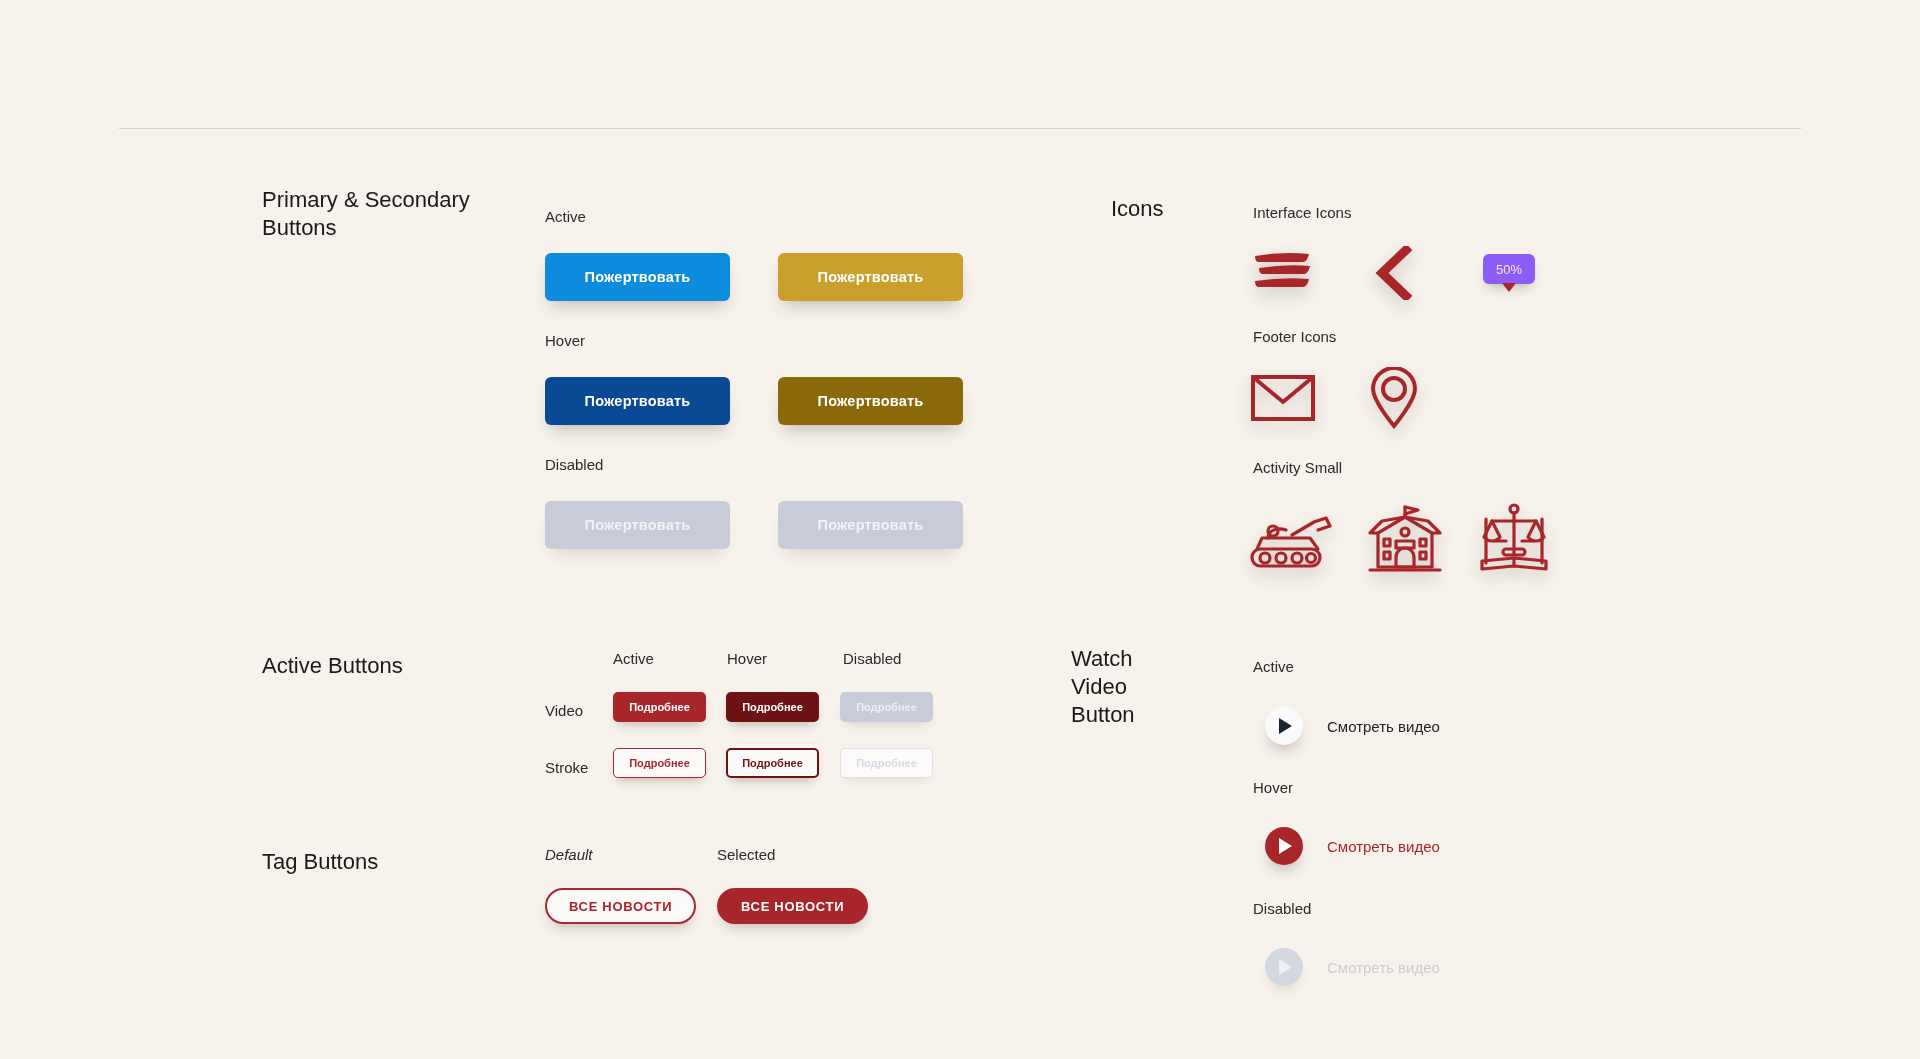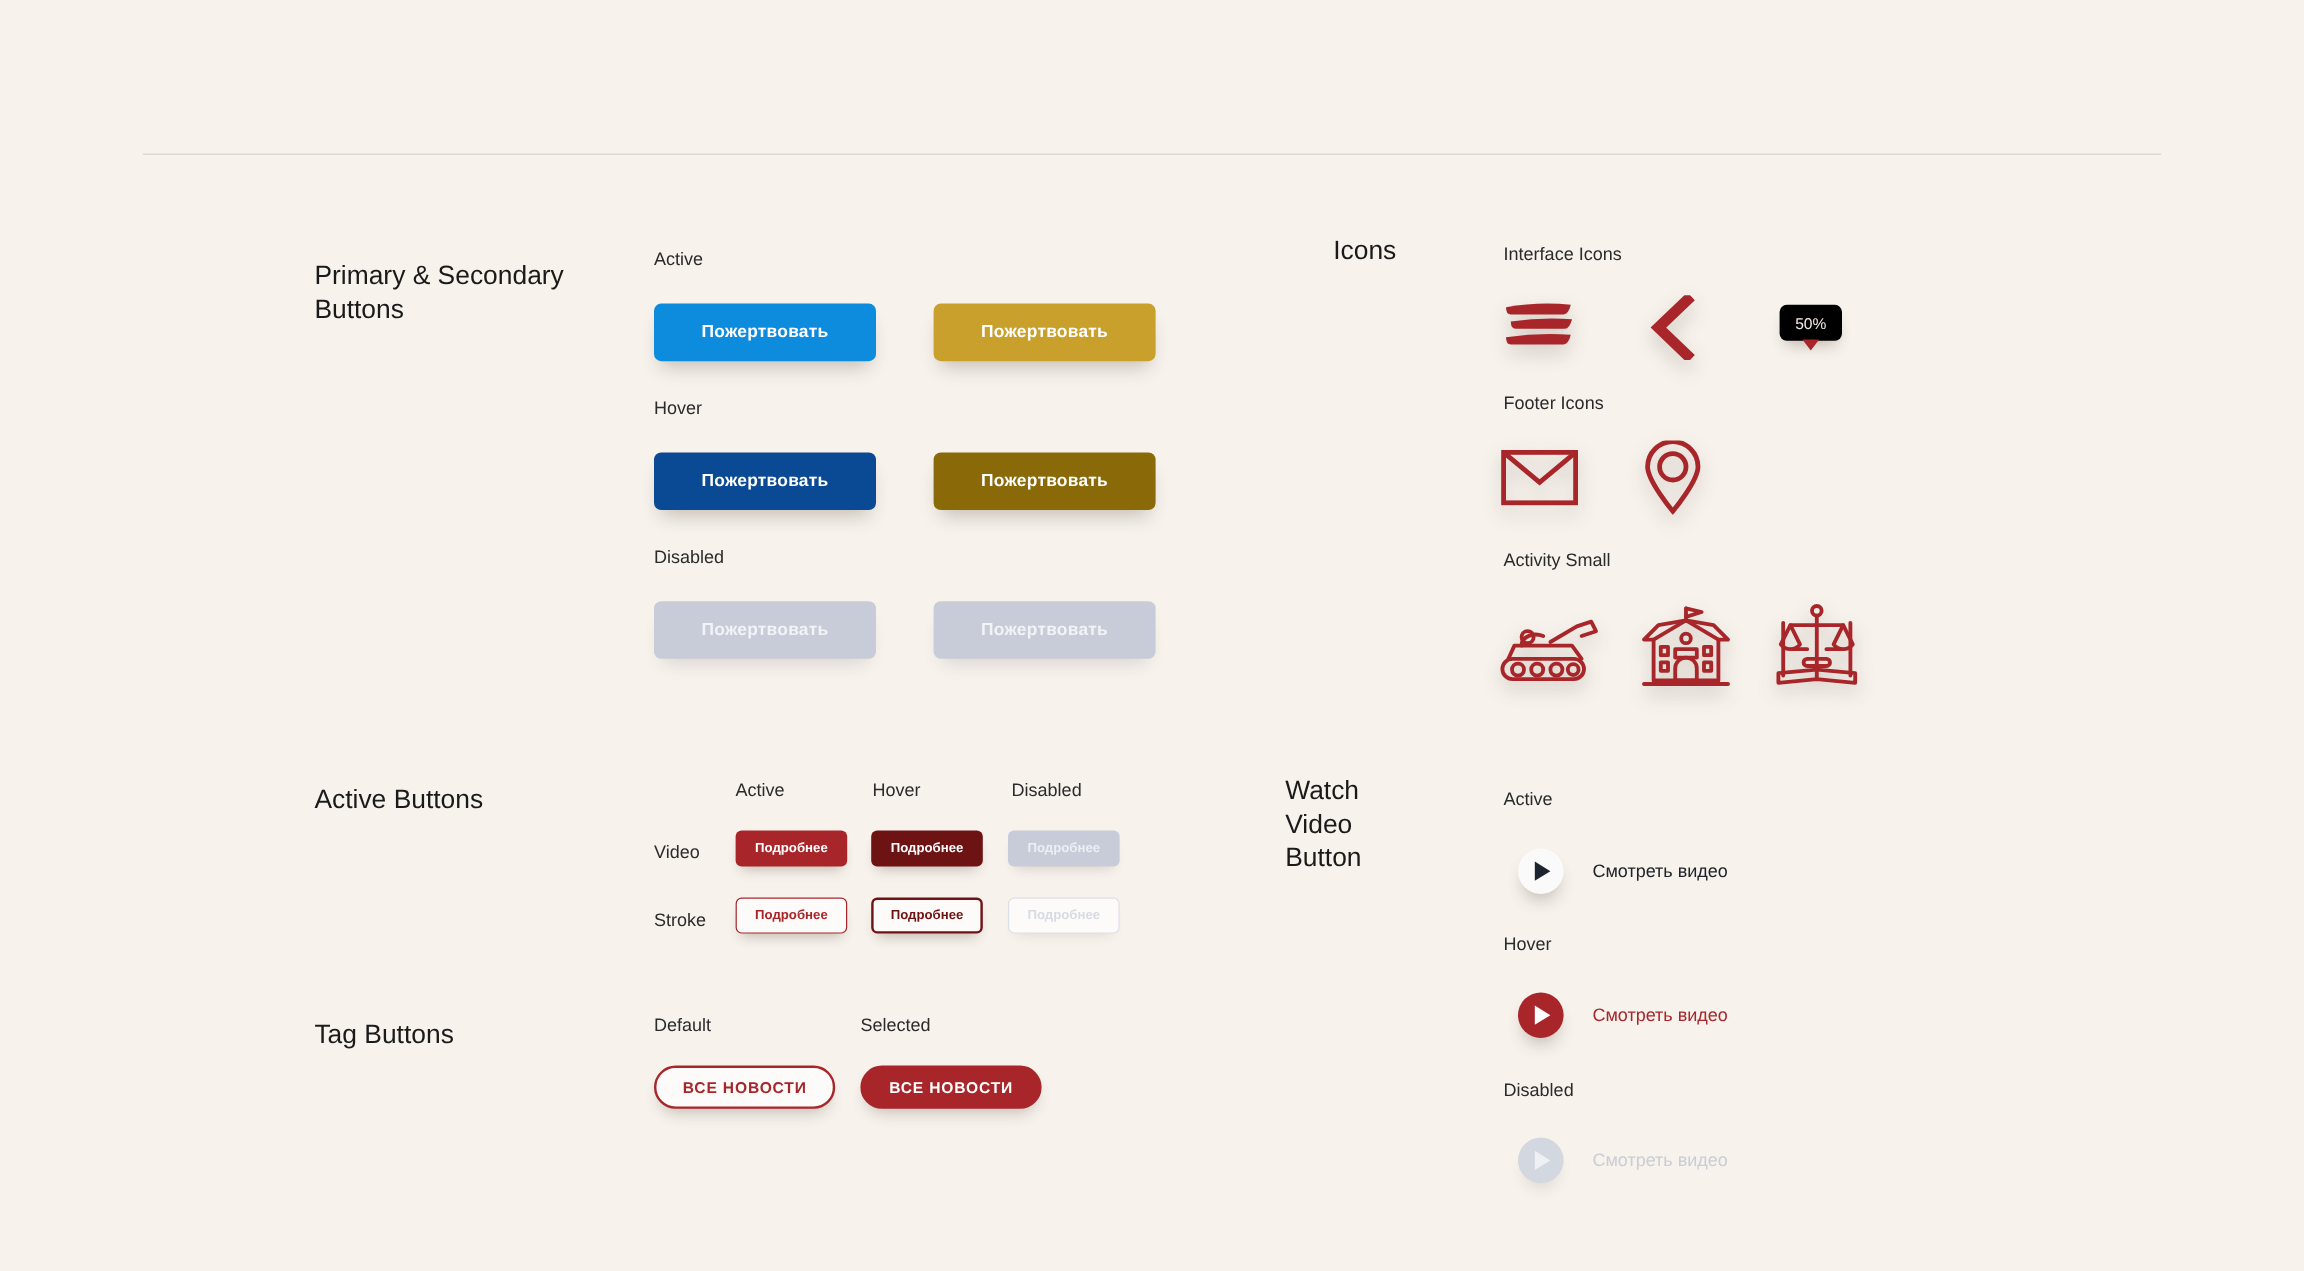--- a/index.html
+++ b/index.html
@@ -80,21 +80,21 @@
     box-shadow:0 8px 13px -6px rgba(60,45,30,.3);padding:0 22px;
   }
   .tag-default{background:#fdfbf9;color:#a8262a;border:2px solid #a8262a;}
   .tag-selected{background:#a8262a;color:#fff;border:2px solid #a8262a;}
 
   
   .icon-box{position:absolute;display:flex;align-items:center;justify-content:center;}
   .icon-box svg{display:block;filter:drop-shadow(0 7px 8px rgba(60,45,30,.22));}
 
   .badge-50{
-    position:absolute;background:#000000;border-radius:6px;
+    position:absolute;background:#8b5cf6;border-radius:6px;
     width:52px;height:30px;display:flex;align-items:center;justify-content:center;
     color:#f5e9e9;font-size:13px;
     box-shadow:0 8px 12px -5px rgba(60,45,30,.3);
   }
   .badge-50:after{
     content:"";position:absolute;left:50%;margin-left:-7px;bottom:-8px;
     width:0;height:0;border-left:7px solid transparent;border-right:7px solid transparent;
     border-top:9px solid #a8262a;
   }
 
@@ -121,21 +121,21 @@
   .wv-hover   .tri{border-left:13px solid #ffffff;}
   .wv-disabled .tri{border-left:13px solid #eef0f4;}
 </style>
 </head>
 <body>
 
 <div class="page">
 
   <div class="title-rule"></div>
 
-  <div class="sect-title" style="left:262px;top:216px;">Primary &amp; Secondary Buttons</div>
+  <div class="sect-title" style="left:262px;top:186px;">Primary &amp; Secondary Buttons</div>
 
   <div class="state-label" style="left:545px;top:208px;">Active</div>
   <button class="btn-big btn-primary-active" style="left:545px;top:253px;">Пожертвовать</button>
   <button class="btn-big btn-secondary-active" style="left:778px;top:253px;">Пожертвовать</button>
 
   <div class="state-label" style="left:545px;top:332px;">Hover</div>
   <button class="btn-big btn-primary-hover" style="left:545px;top:377px;">Пожертвовать</button>
   <button class="btn-big btn-secondary-hover" style="left:778px;top:377px;">Пожертвовать</button>
 
   <div class="state-label" style="left:545px;top:456px;">Disabled</div>
@@ -153,21 +153,21 @@
   <button class="btn-small sb-fill-hover" style="left:726px;top:692px;">Подробнее</button>
   <button class="btn-small sb-fill-disabled" style="left:840px;top:692px;">Подробнее</button>
 
   <div class="row-label" style="left:545px;top:759px;">Stroke</div>
   <button class="btn-small sb-stroke" style="left:613px;top:748px;">Подробнее</button>
   <button class="btn-small sb-stroke-hover" style="left:726px;top:748px;">Подробнее</button>
   <button class="btn-small sb-stroke-disabled" style="left:840px;top:748px;">Подробнее</button>
 
   <div class="sect-title" style="left:262px;top:848px;">Tag Buttons</div>
 
-  <div class="col-label" style="left:545px;top:846px;">Default</div>
+  <div class="col-label" style="left:545px;top:846px;font-style:italic;">Default</div>
   <div class="col-label" style="left:717px;top:846px;">Selected</div>
 
   <button class="tag-btn tag-default" style="left:545px;top:888px;">ВСЕ НОВОСТИ</button>
   <button class="tag-btn tag-selected" style="left:717px;top:888px;">ВСЕ НОВОСТИ</button>
 
   <div class="sect-title" style="left:1111px;top:195px;">Icons</div>
 
   <div class="group-label" style="left:1253px;top:204px;">Interface Icons</div>
 
   <div class="icon-box" style="left:1253px;top:248px;width:60px;height:48px;">

